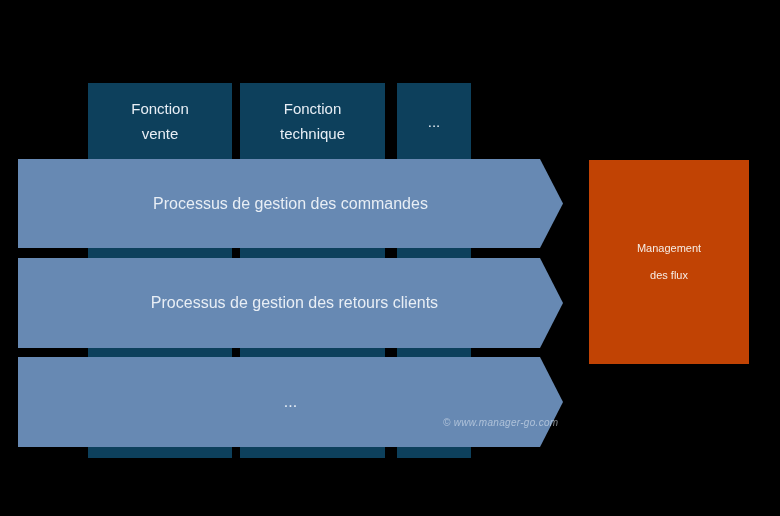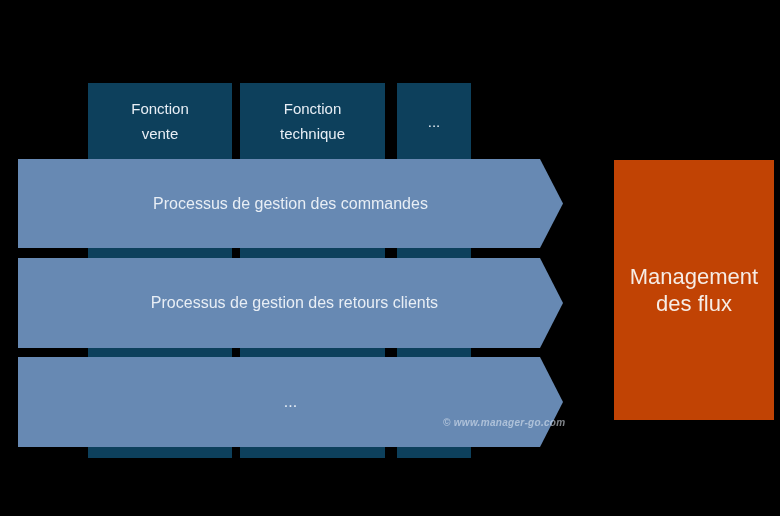--- a/index.html
+++ b/index.html
@@ -53,40 +53,38 @@
   .arrow2 { top: 258px; padding-left: 8px; }
   .arrow3 { top: 357px; }
   .arrow-label {
     color: var(--text);
     font-size: 16px;
     text-align: right;
   }
   
   .mgmt {
     position: absolute;
-    left: 589px; top: 160px; width: 160px; height: 260px;
+    left: 589px; top: 160px; width: 160px; height: 204px;
     background: var(--management);
     display: flex; align-items: center; justify-content: center;
     text-align: center;
     color: #f6ece5;
-    font-size: 22px; line-height: 27px;
+    font-size: 11px; line-height: 27px;
     white-space: pre-line;
     z-index: 2;
-    margin-left: 25px;
   }
   
   .watermark {
     position: absolute;
     left: 443px; top: 417px;
     font-size: 10px;
     font-style: italic;
     color: rgba(231, 239, 247, 0.55);
     letter-spacing: 0.3px;
     z-index: 3;
-    font-weight: bold;
   }
 </style>
 </head>
 <body>
 
 <div class="canvas">
 
   <div class="col col1">
     <div class="col-label">Fonction
 vente</div>

